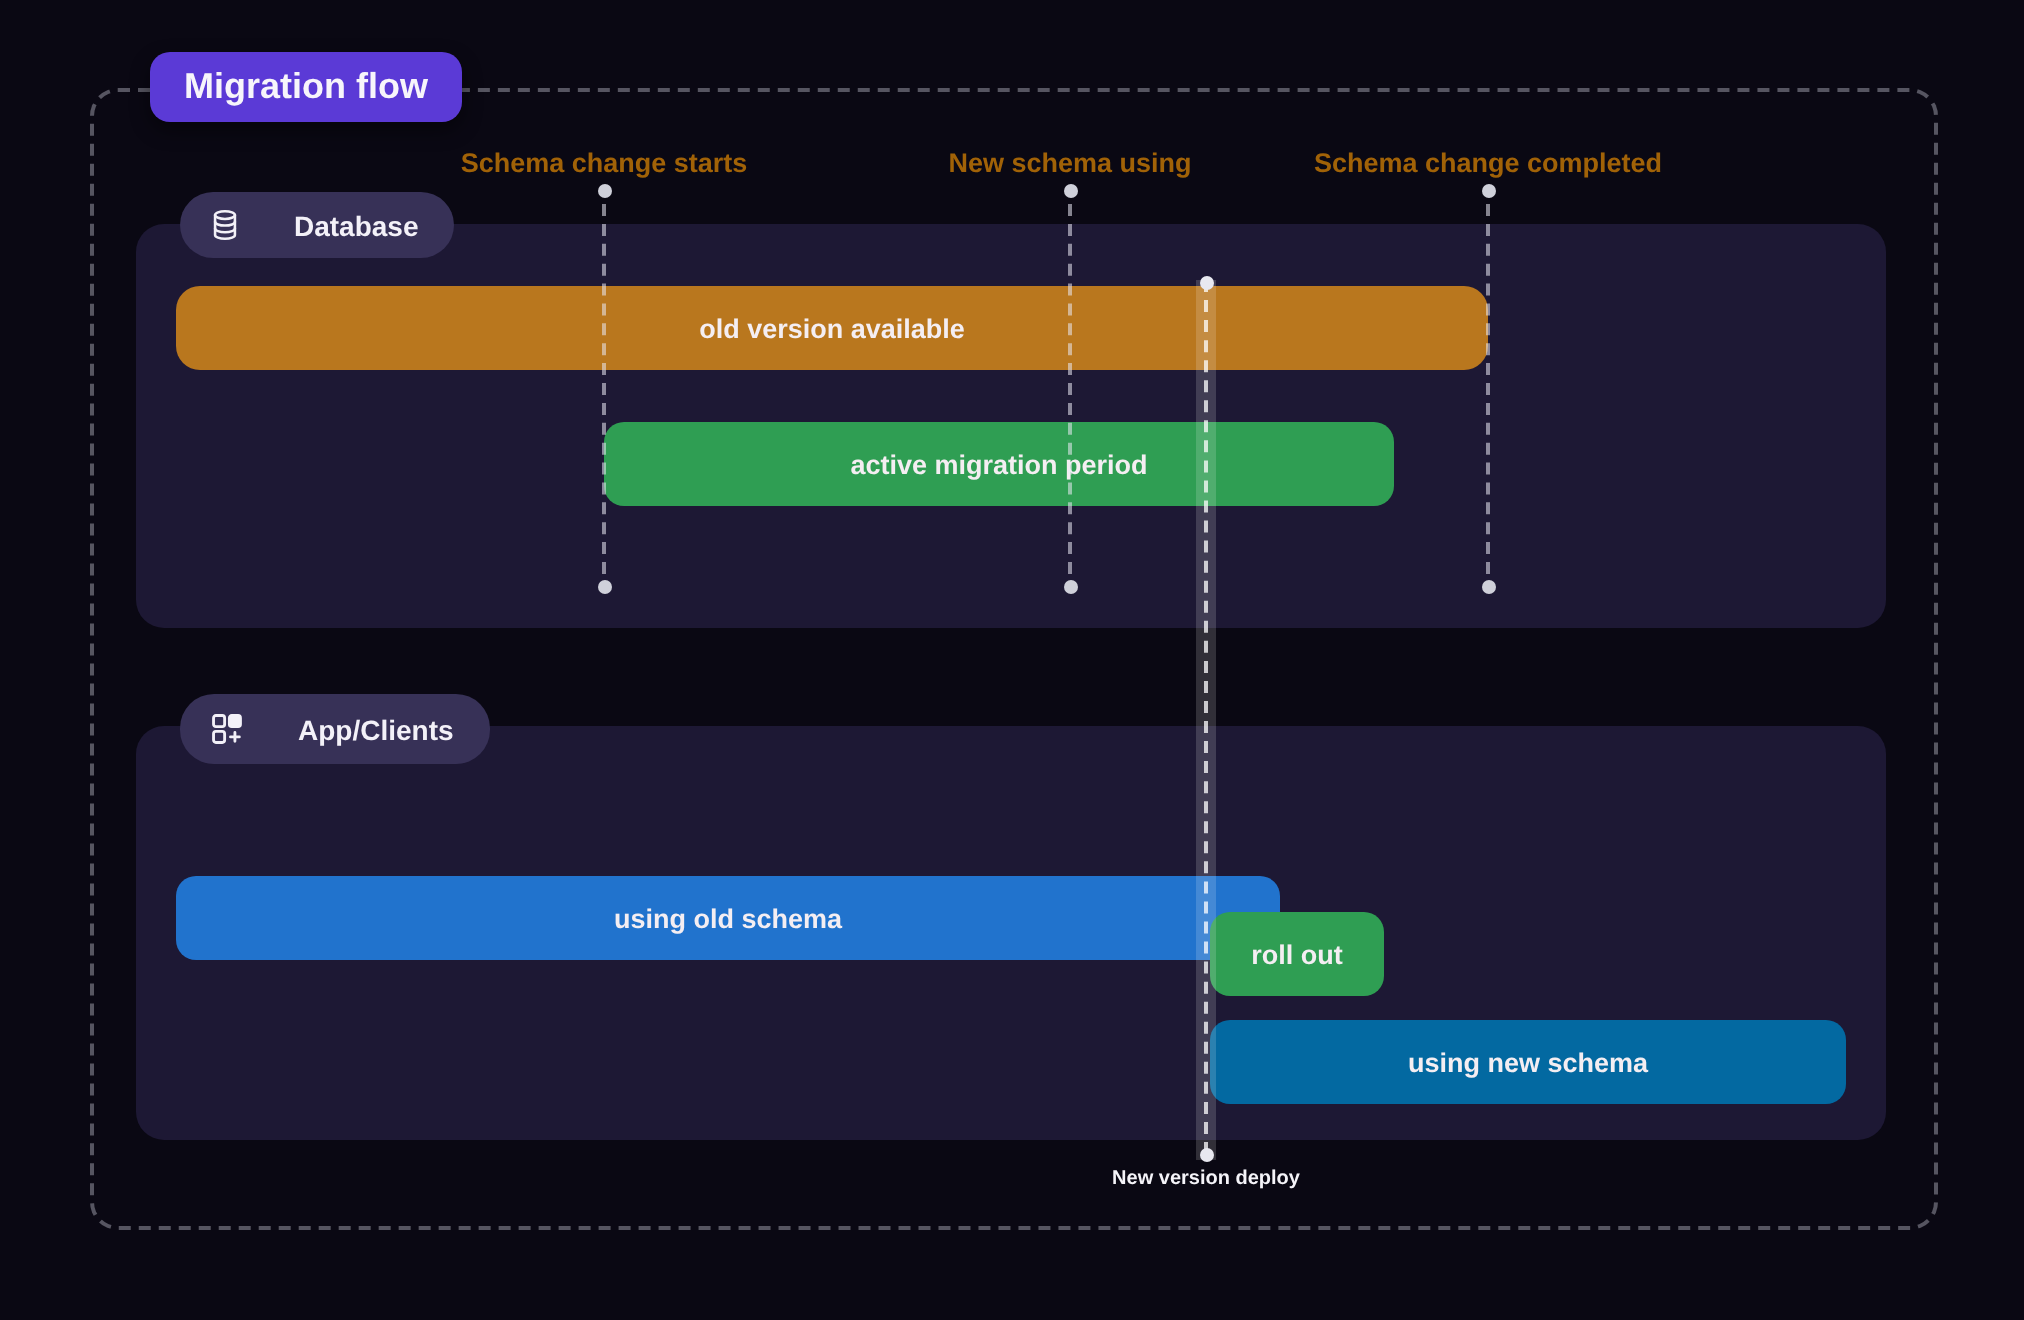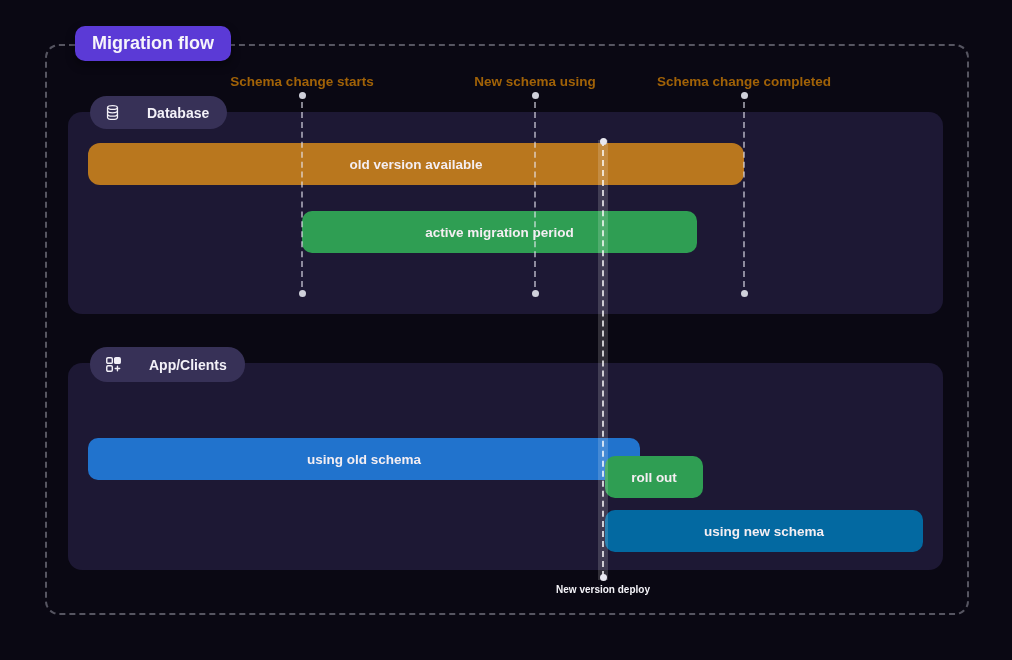--- a/index.html
+++ b/index.html
@@ -37,21 +37,21 @@
   .bar{
     position:absolute;height:42px;border-radius:10px;
     display:flex;align-items:center;justify-content:center;
     color:#f4eef2;font-size:13.5px;font-weight:700;z-index:2;
     white-space:nowrap;
   }
   .bar.b-old{left:88px;top:143px;width:656px;}
   .bar.b-mig{left:302px;top:197px;width:395px;margin-top:14px;}
   .bar.b-new{left:535px;top:251px;width:389px;}
   .bar.b-uos{left:88px;top:402px;width:552px;margin-top:36px;}
-  .bar.b-ro {left:605px;top:456px;width:98px;align-items:center;}
+  .bar.b-ro {left:605px;top:456px;width:87px;align-items:center;}
   .bar.b-uns{left:605px;top:510px;width:318px;}
   .milestone{position:absolute;top:0;width:0;z-index:3;}
   .m-label{
     position:absolute;top:74px;left:0;transform:translateX(-50%);
     color:#a16207;font-size:13.5px;font-weight:700;white-space:nowrap;
   }
   .m-dot,.m-dot-b{
     position:absolute;left:-3.5px;width:7px;height:7px;border-radius:50%;
     background:#cfd0da;
   }

